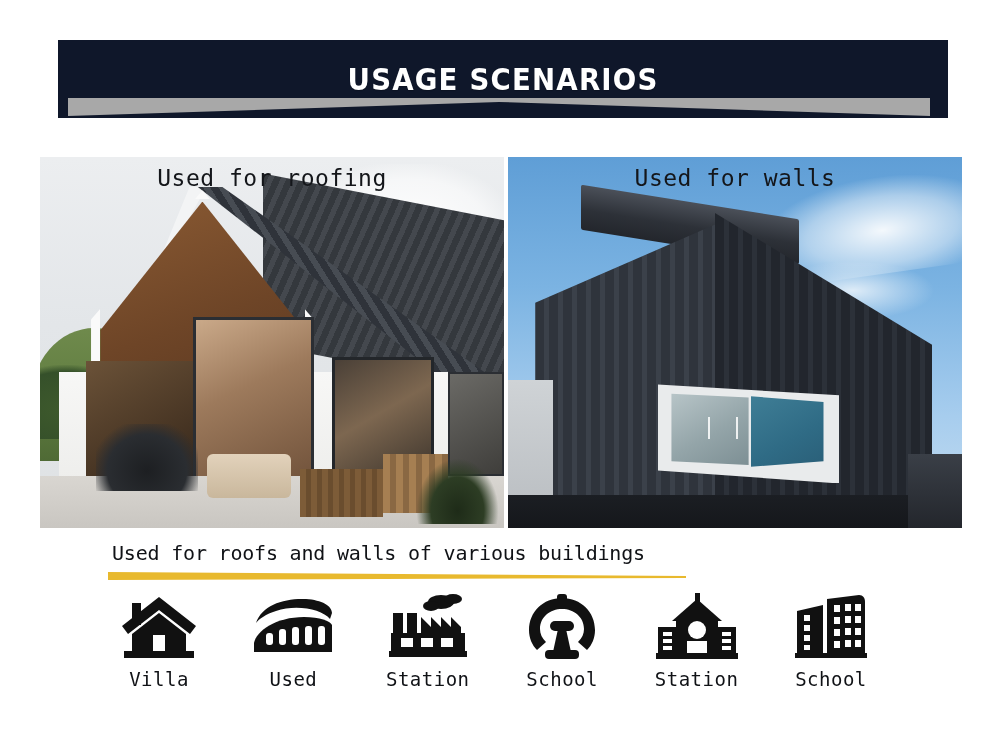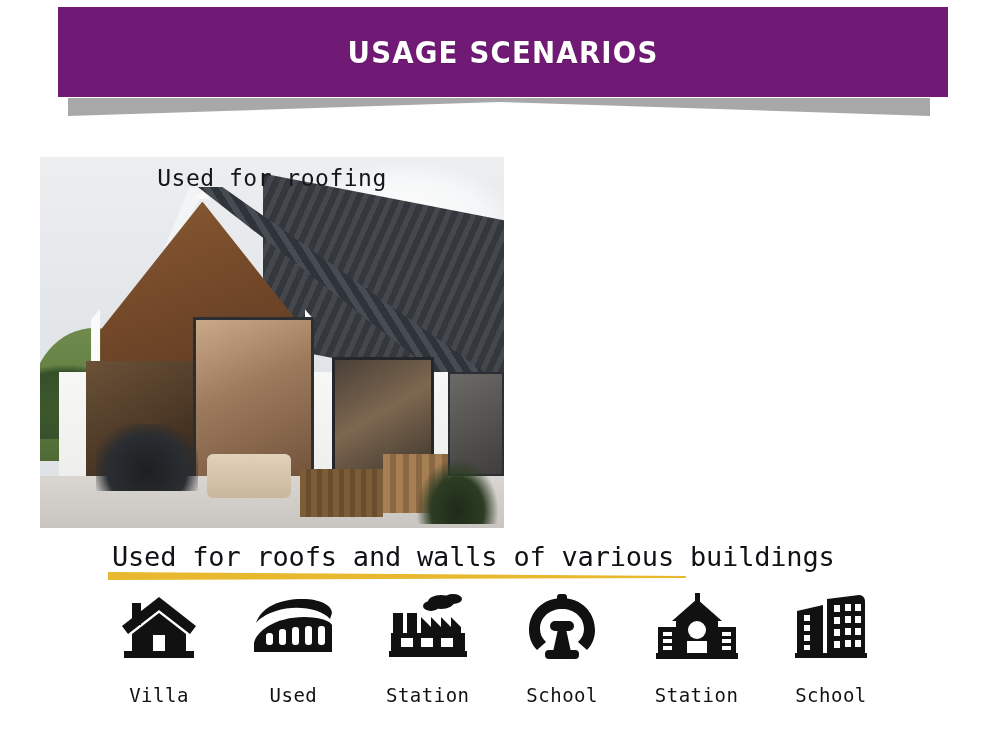--- a/index.html
+++ b/index.html
@@ -12,24 +12,24 @@
     height: 740px;
     position: relative;
     overflow: hidden;
     font-family: "Liberation Serif", serif;
   }
 
   
   #header-banner {
     position: absolute;
     left: 58px;
-    top: 7px;
+    top: 40px;
     width: 890px;
-    height: 90px;
-    background: #701a75;
+    height: 78px;
+    background: #0f172a;
     display: flex;
     align-items: center;
     justify-content: center;
   }
   #banner-title {
     color: #ffffff;
     font-family: "DejaVu Sans", sans-serif;
     font-weight: bold;
     font-size: 30px;
     letter-spacing: 1.3px;
@@ -244,21 +244,21 @@
   
   #tagline-wrap {
     position: absolute;
     left: 112px;
     top: 541px;
     width: 620px;
     height: 46px;
   }
   #tagline-text {
     font-family: "DejaVu Sans Mono", "Liberation Mono", monospace;
-    font-size: 27px;
+    font-size: 20px;
     color: #101216;
     letter-spacing: -0.2px;
     white-space: nowrap;
   }
   #tagline-underline {
     position: absolute;
     left: -4px;
     top: 30px;
     width: 578px;
     height: 12px;
@@ -281,21 +281,21 @@
     flex-direction: column;
     align-items: center;
   }
   .icon-glyph {
     height: 72px;
     display: flex;
     align-items: center;
     justify-content: center;
   }
   .icon-label {
-    margin-top: 20px;
+    margin-top: 4px;
     font-family: "DejaVu Sans Mono", "Liberation Mono", monospace;
     font-size: 19px;
     color: #101216;
     letter-spacing: 0.5px;
   }
 </style>
 </head>
 <body>
 
 <div id="header-banner">
@@ -324,20 +324,37 @@
     <div class="glass-far"></div>
     <div class="terrace"></div>
     <div class="furniture"></div>
     <div class="sofa"></div>
     <div class="planks"></div>
     <div class="fence"></div>
     <div class="palm"></div>
     <div class="photo-caption" id="caption-roofing">Used for roofing</div>
   </div>
 
+  <div class="photo" id="photo-walls">
+    <div class="sky"></div>
+    <div class="cloud1"></div>
+    <div class="cloud2"></div>
+    <div class="cloud3"></div>
+    <div class="eave"></div>
+    <div class="facade-left"></div>
+    <div class="facade-right"></div>
+    <div class="lower-left-block"></div>
+    <div class="win-frame"></div>
+    <div class="win-glass-a"></div>
+    <div class="win-glass-b"></div>
+    <div class="win-marks"></div>
+    <div class="lower-dark"></div>
+    <div class="right-edge-block"></div>
+    <div class="photo-caption" id="caption-walls">Used for walls</div>
+  </div>
 
 </div>
 
 <div id="tagline-wrap">
   <div id="tagline-text">Used for roofs and walls of various buildings</div>
   <svg id="tagline-underline" viewBox="0 0 578 12" preserveAspectRatio="none">
     <path d="M0,1 L578,5 L578,7 L0,9 Z" fill="#e8b92e"></path>
   </svg>
 </div>
 

